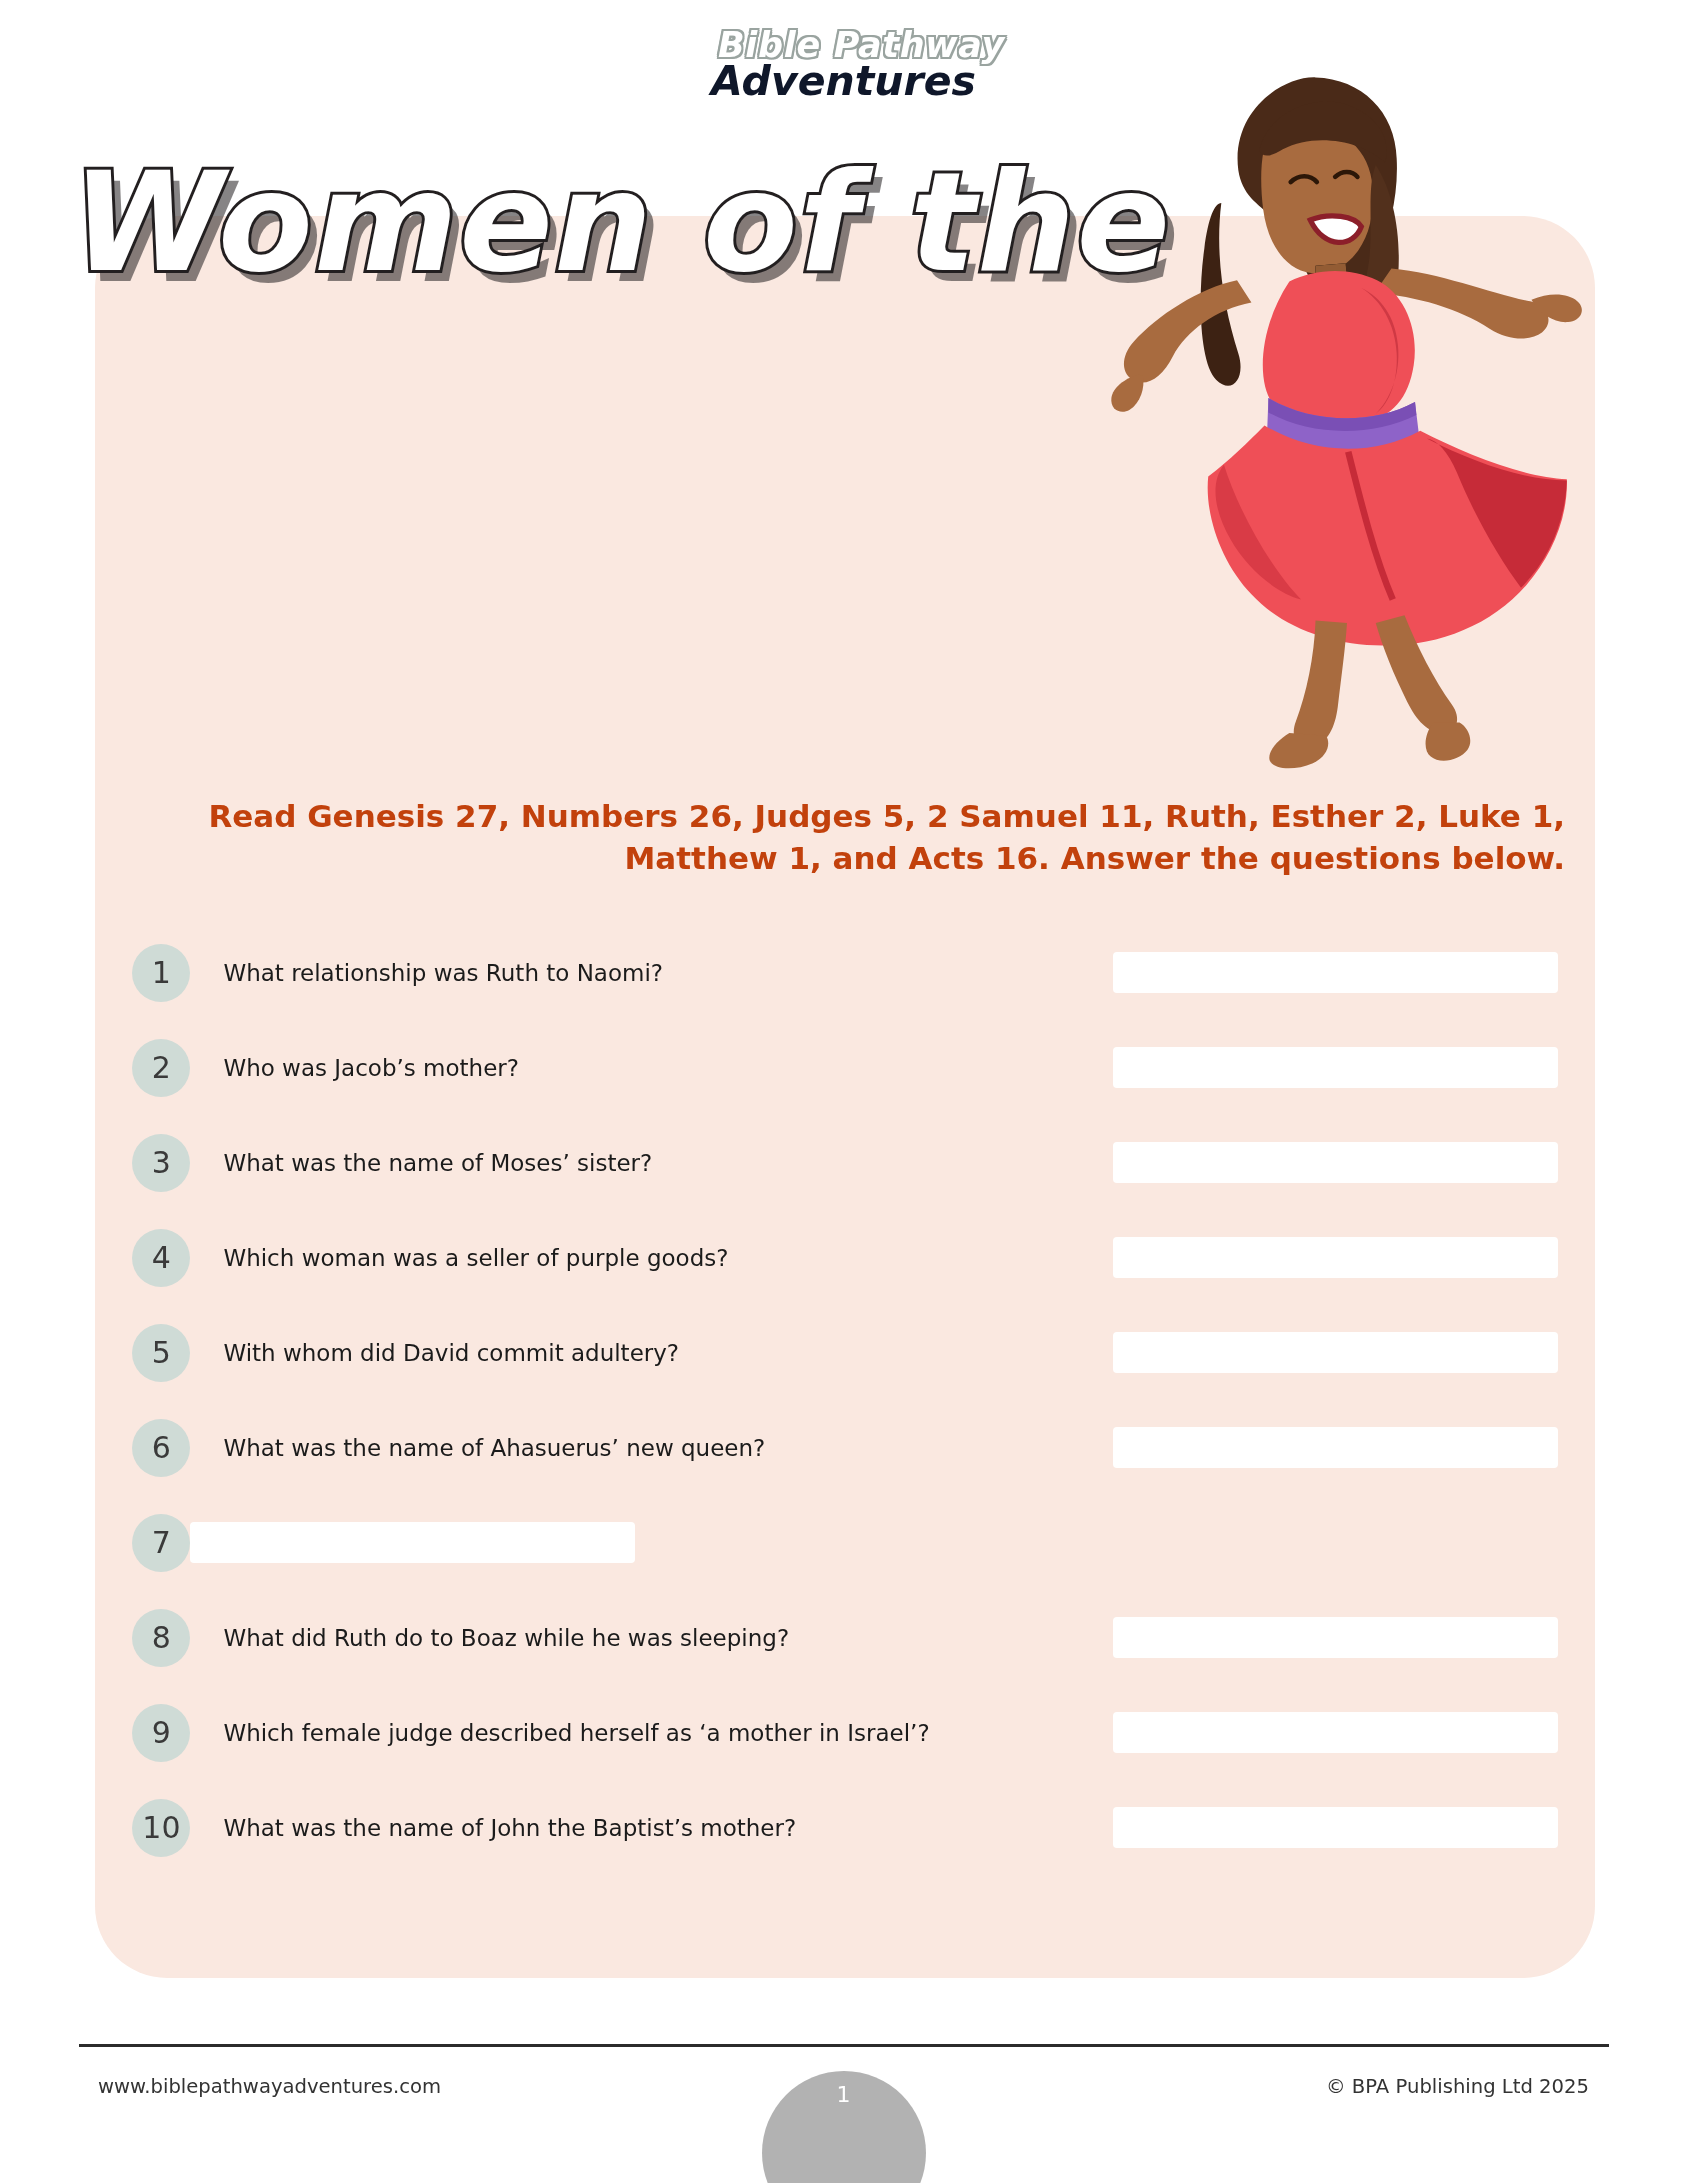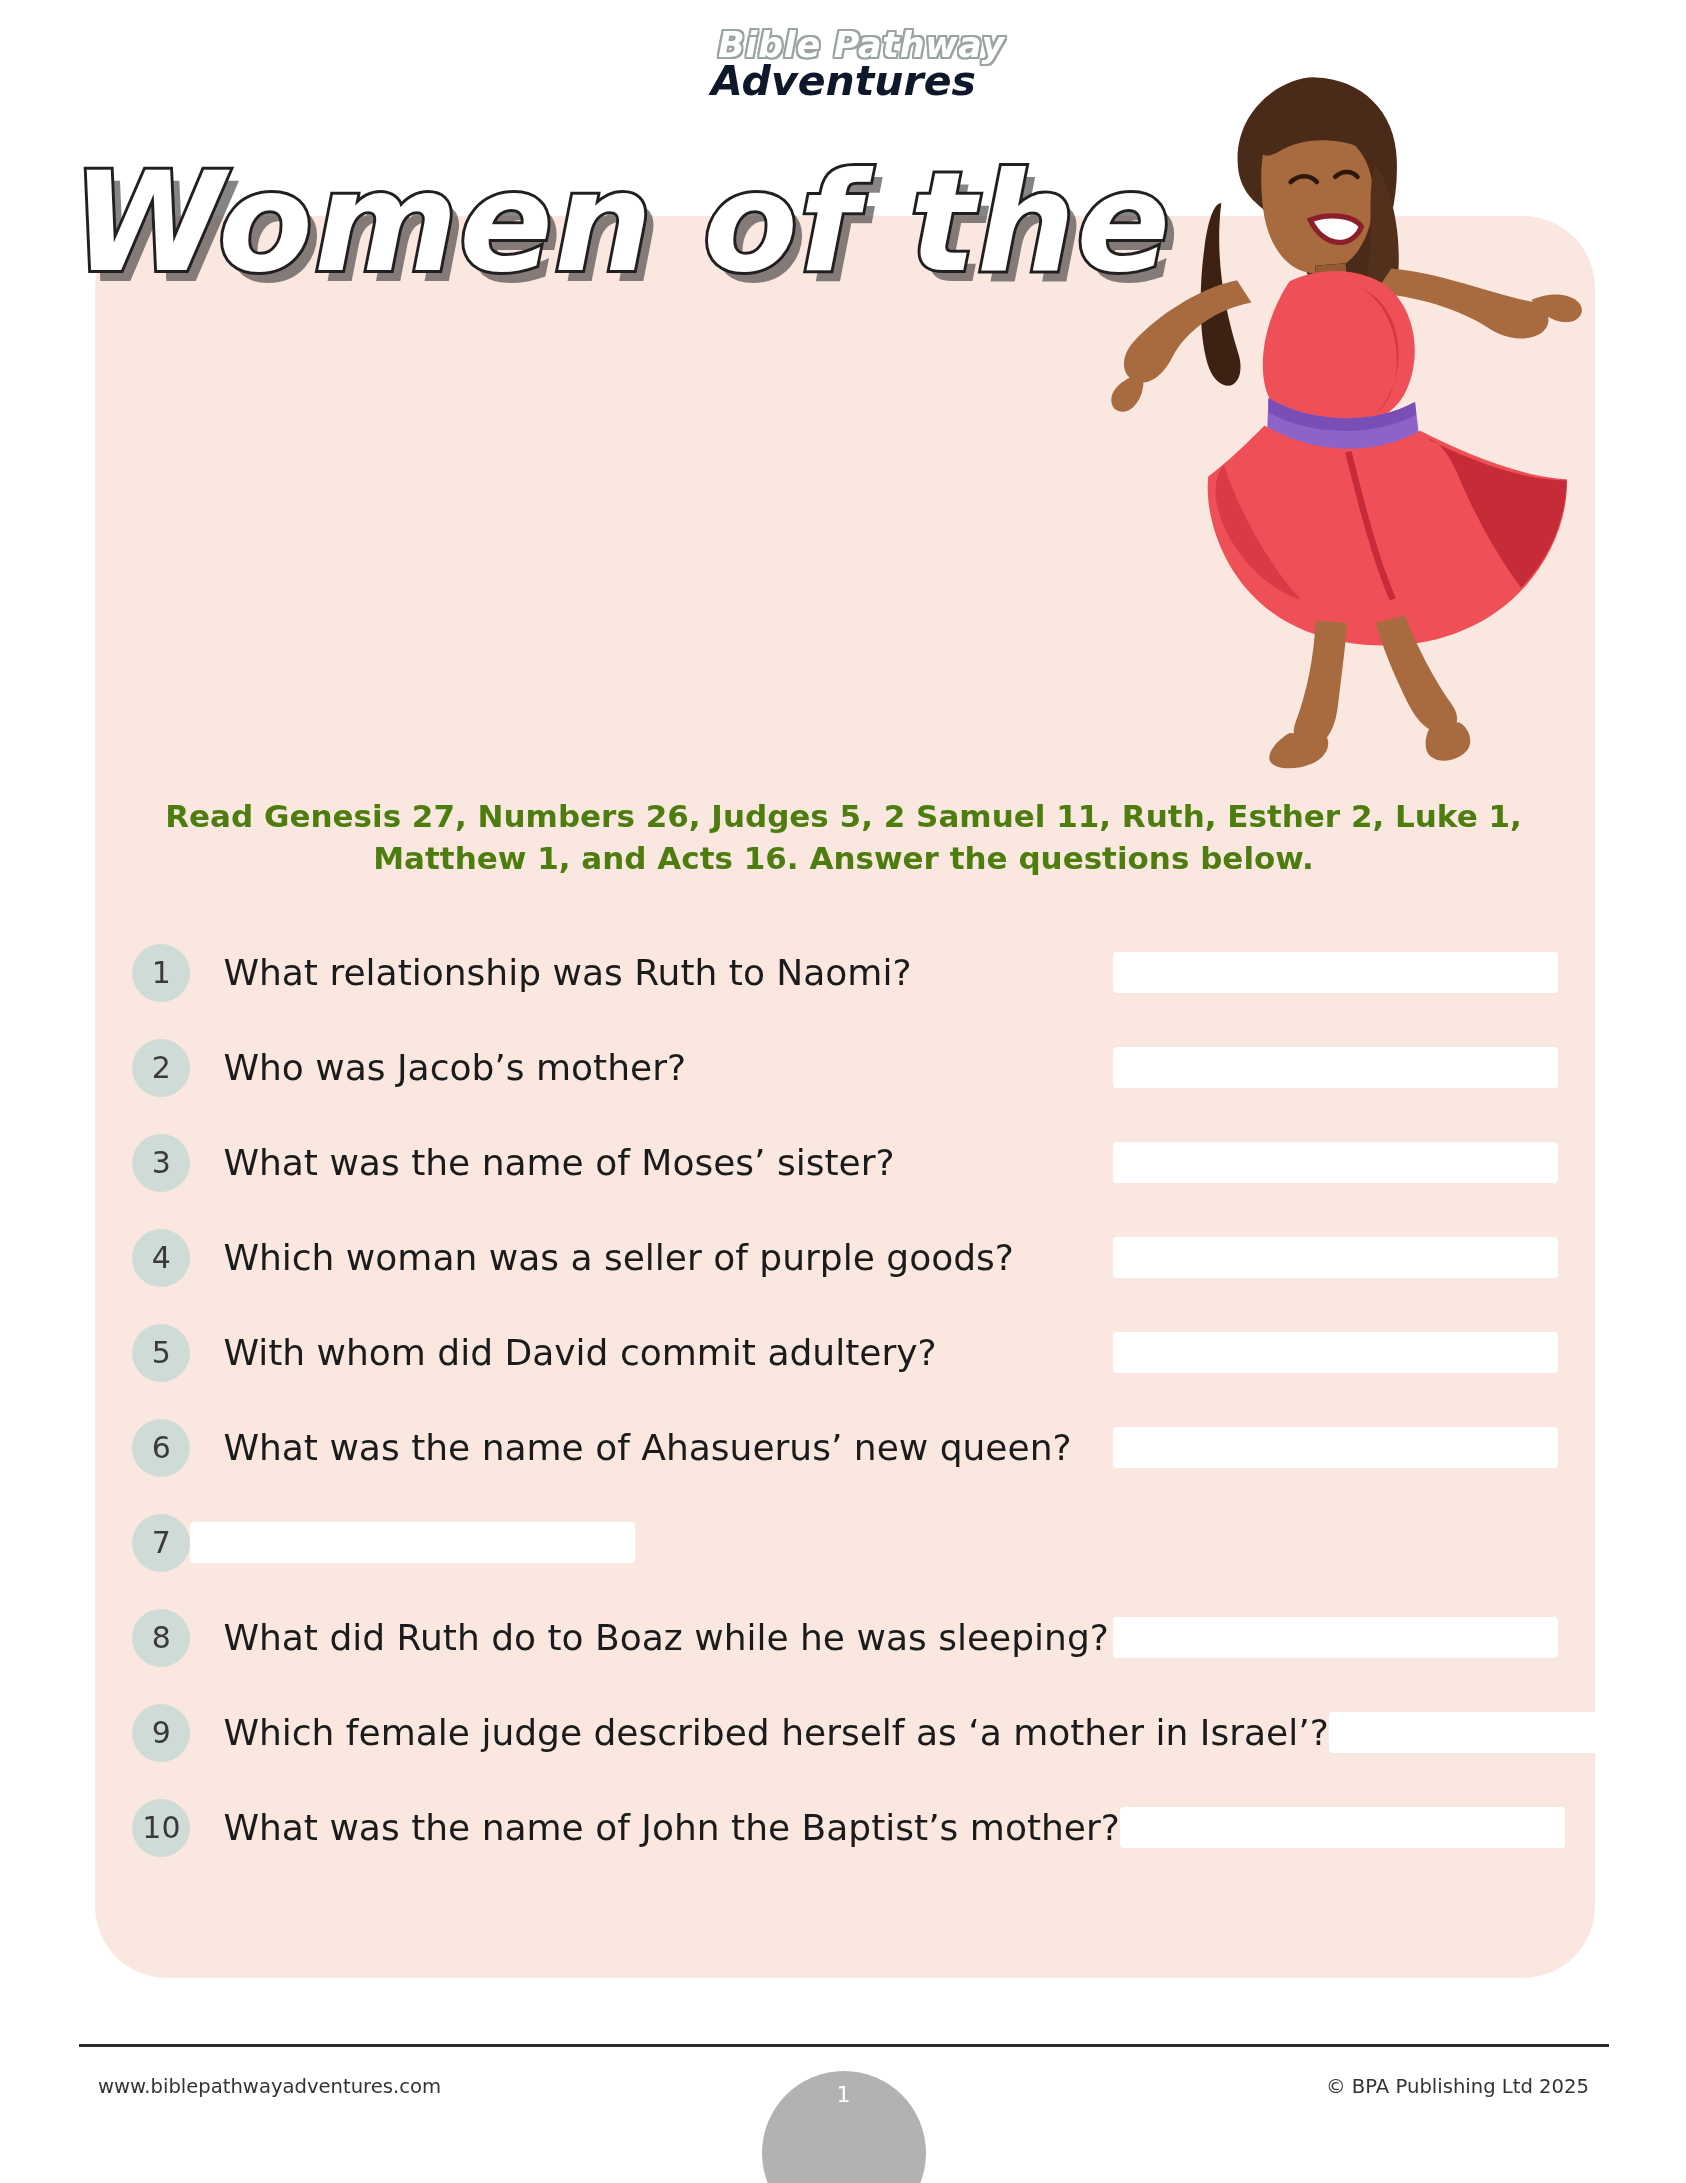--- a/index.html
+++ b/index.html
@@ -106,30 +106,30 @@
     left: 1008px;
     top: 72px;
     width: 602px;
     height: 707px;
     z-index: 5;
   }
 
   
   .instructions {
     position: absolute;
-    left: 110px;
+    left: 98px;
     top: 796px;
     width: 1467px;
-    text-align: center;
+    text-align: right;
     z-index: 4;
     font-family: "DejaVu Sans", sans-serif;
     font-weight: bold;
     font-size: 31px;
     line-height: 1.35;
-    color: #4d7c0f;
+    color: #c2410c;
   }
 
   
   .questions {
     position: absolute;
     left: 118px;
     top: 925px;
     width: 1460px;
     z-index: 4;
   }
@@ -148,21 +148,21 @@
     font-size: 30px;
     display: flex;
     align-items: center;
     justify-content: center;
     flex: 0 0 auto;
     margin-left: 14.4px;
   }
   .q-text {
     margin-left: 33px;
     font-family: "DejaVu Sans", sans-serif;
-    font-size: 36px;
+    font-size: 23px;
     color: #1b1b1b;
     flex: 1 1 auto;
     white-space: nowrap;
   }
   .q-answer {
     flex: 0 0 auto;
     width: 445px;
     height: 41px;
     background: #ffffff;
     border-radius: 3.9px;

